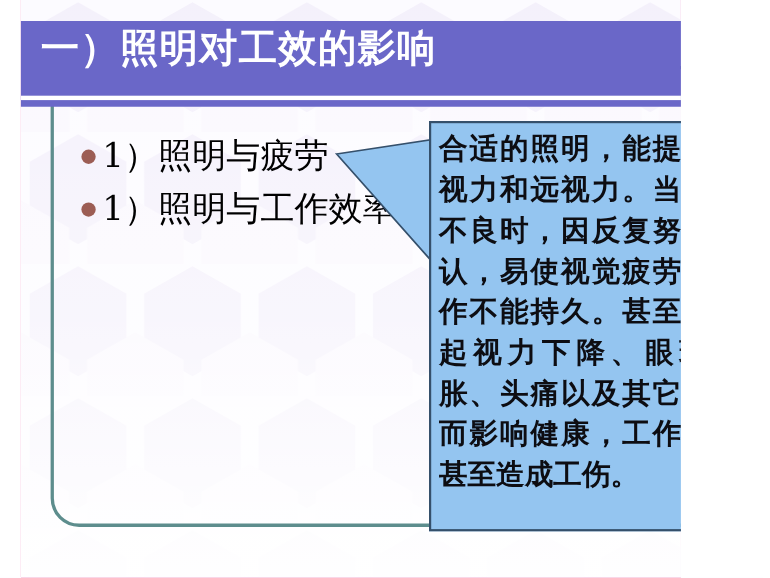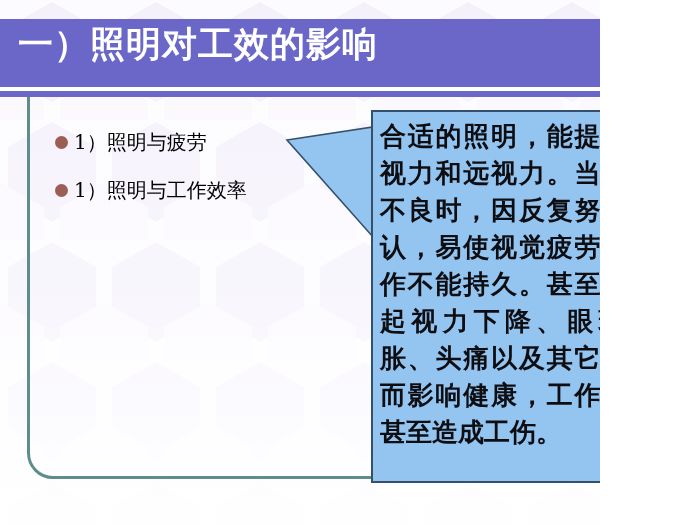--- a/index.html
+++ b/index.html
@@ -12,20 +12,21 @@
     overflow: hidden;
     font-family: "DejaVu Serif", "Liberation Serif", serif;
   }
 
   #slide {
     position: relative;
     width: 600px;
     height: 525px;
     background: #ec4899;
     overflow: hidden;
+    margin-left: 19px;
   }
 
   
   .hex-bg {
     position: absolute;
     inset: 0;
     z-index: 0;
     pointer-events: none;
   }
 
@@ -94,21 +95,21 @@
   }
   .bullet-marker {
     width: 13px;
     height: 13px;
     border-radius: 50%;
     background: #9c5d54;
     flex: 0 0 auto;
     margin-right: 6px;
   }
   .bullet-label {
-    font-size: 20px;
+    font-size: 31px;
     line-height: 34px;
     color: #000000;
     white-space: nowrap;
     font-family: "DejaVu Serif", "Liberation Serif", serif;
   }
 
   
   .callout-tail {
     position: absolute;
     left: 280px;

